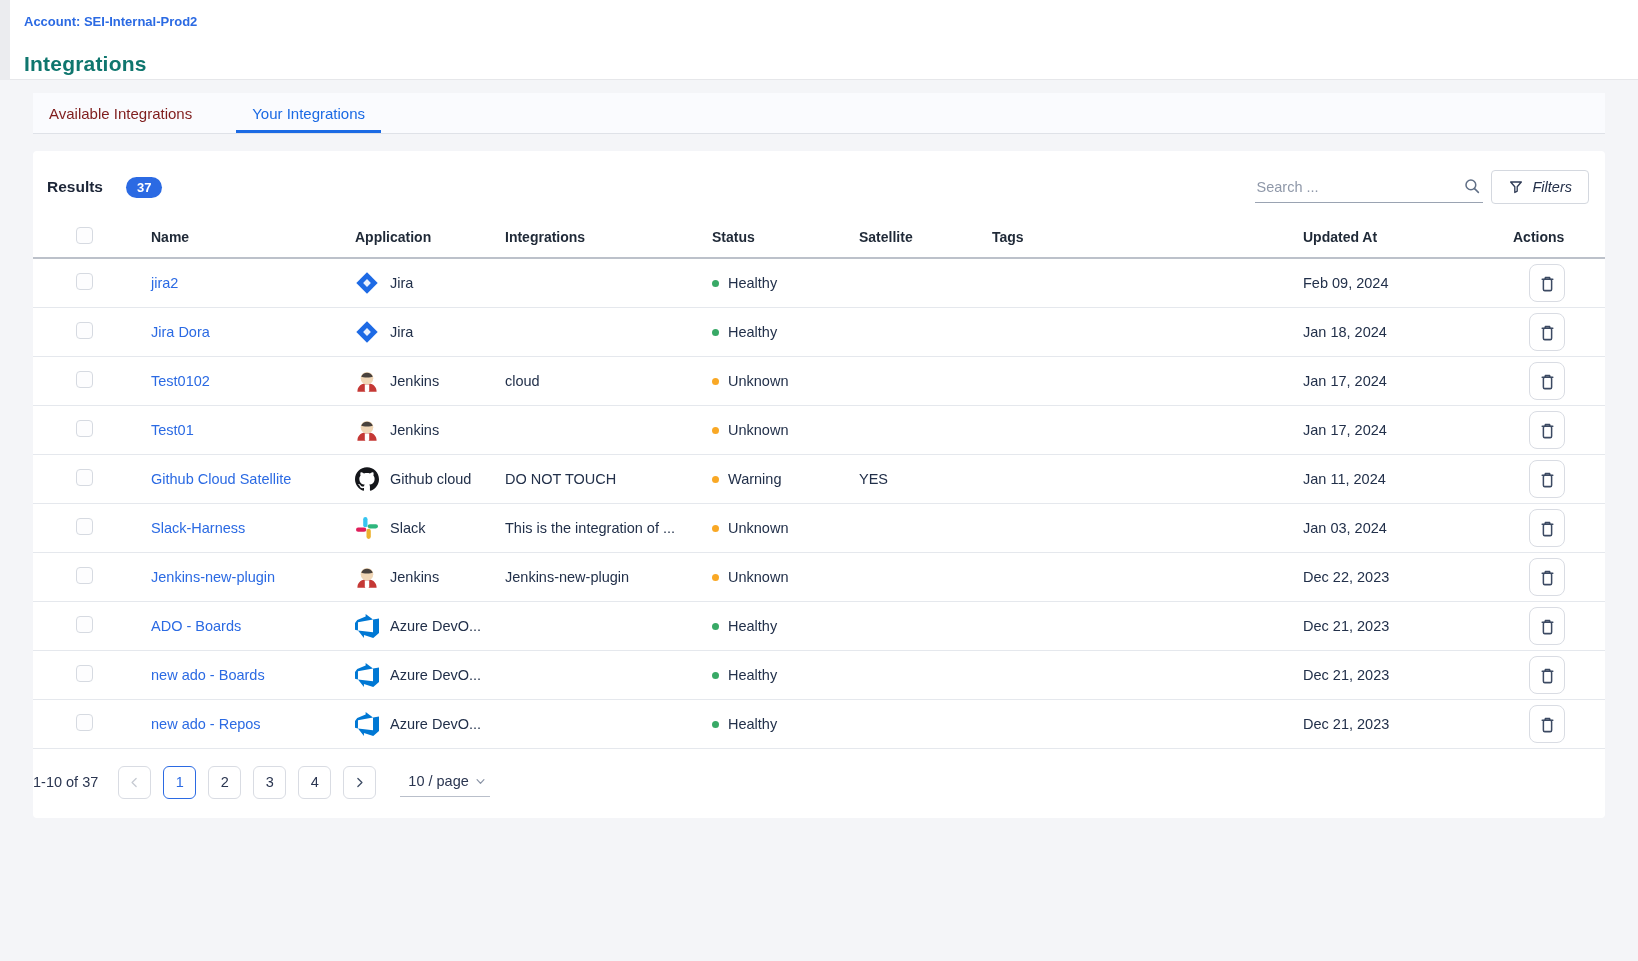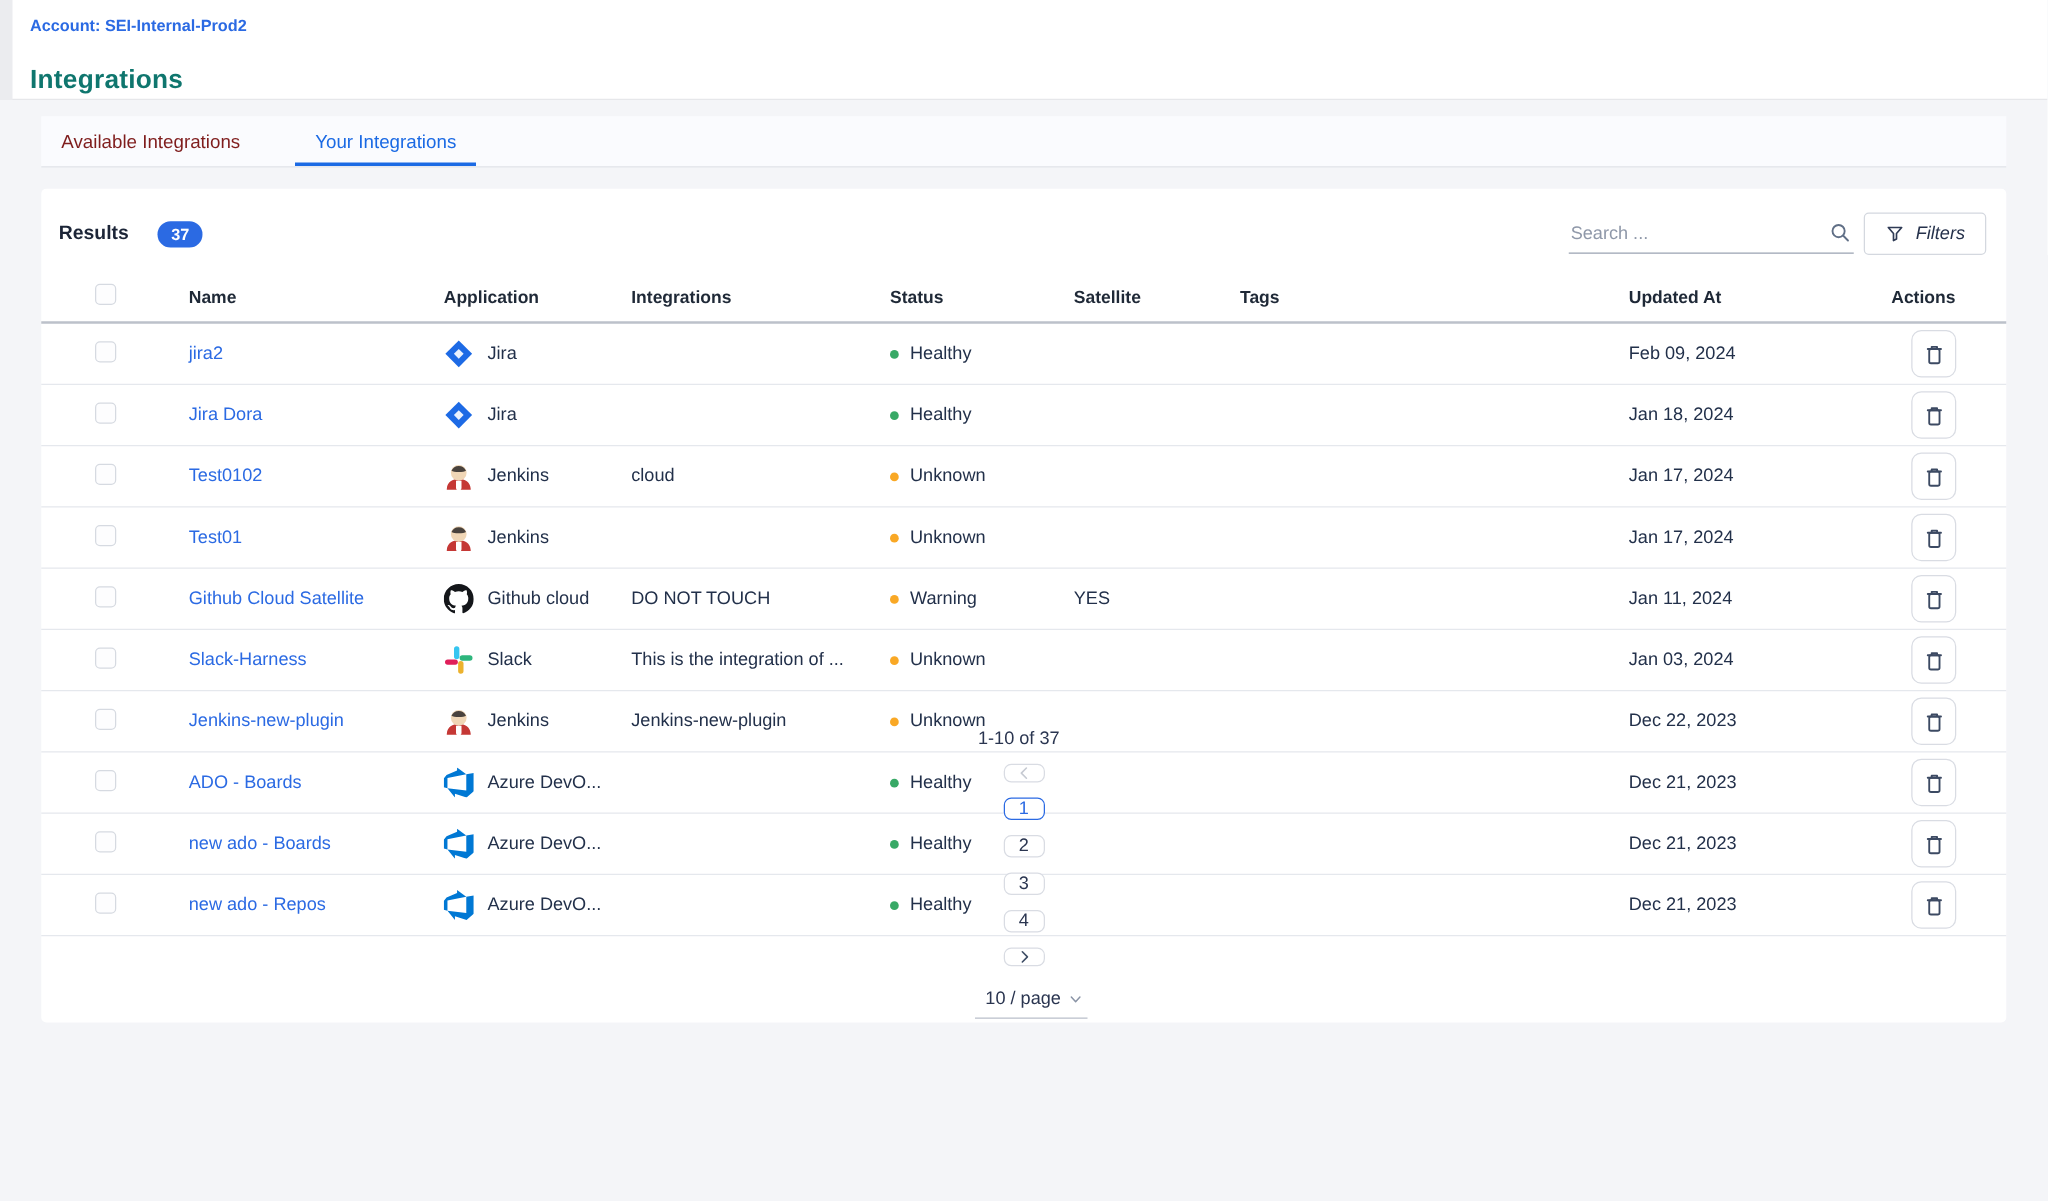--- a/index.html
+++ b/index.html
@@ -44,21 +44,21 @@
   .link { color:#2b6ae3; font-weight:500; text-decoration:none; cursor:pointer; }
   .td-app { display:flex; align-items:center; gap:11px; }
   .app-icon { width:24px; height:24px; display:inline-flex; }
   .app-icon svg { width:24px; height:24px; }
   .td-status { display:flex; align-items:center; gap:9px; }
   .status-dot { width:7px; height:7px; border-radius:50%; }
   .trash-btn { margin-left:16px; width:36px; height:38px; background:#ffffff; border:1px solid #d9dce3; border-radius:8px; display:flex; align-items:center; justify-content:center; cursor:pointer; }
   .trash-btn svg { width:19px; height:19px; }
 
   
-  .pagination { height:66px; display:flex; align-items:center; justify-content:flex-end; gap:12px;flex-direction:column; }
+  .pagination { height:66px; display:flex; align-items:center; justify-content:flex-start; gap:12px; }
   .range-label { font-size:14.5px; color:#2a3550; margin-right:8px; }
   .pg-btn { width:33px; height:33px; border:1px solid #d9dce3; border-radius:6px; background:#ffffff; font-size:14.5px; font-family:inherit; color:#2a3550; display:flex; align-items:center; justify-content:center; cursor:pointer; }
   .pg-btn.active { border-color:#2b6ae3; color:#2b6ae3; font-weight:500; }
   .pg-btn.disabled { color:#c6cad2; cursor:default; }
   .pg-btn svg { width:13px; height:13px; }
   .page-size { margin-left:12px; display:flex; align-items:center; gap:6px; border-bottom:1px solid #b9bfca; padding:6px 4px 7px 8px; font-size:14.5px; color:#2a3550; cursor:pointer; }
   .page-size svg { width:11px; height:11px; }
 </style>
 </head>
 <body>

